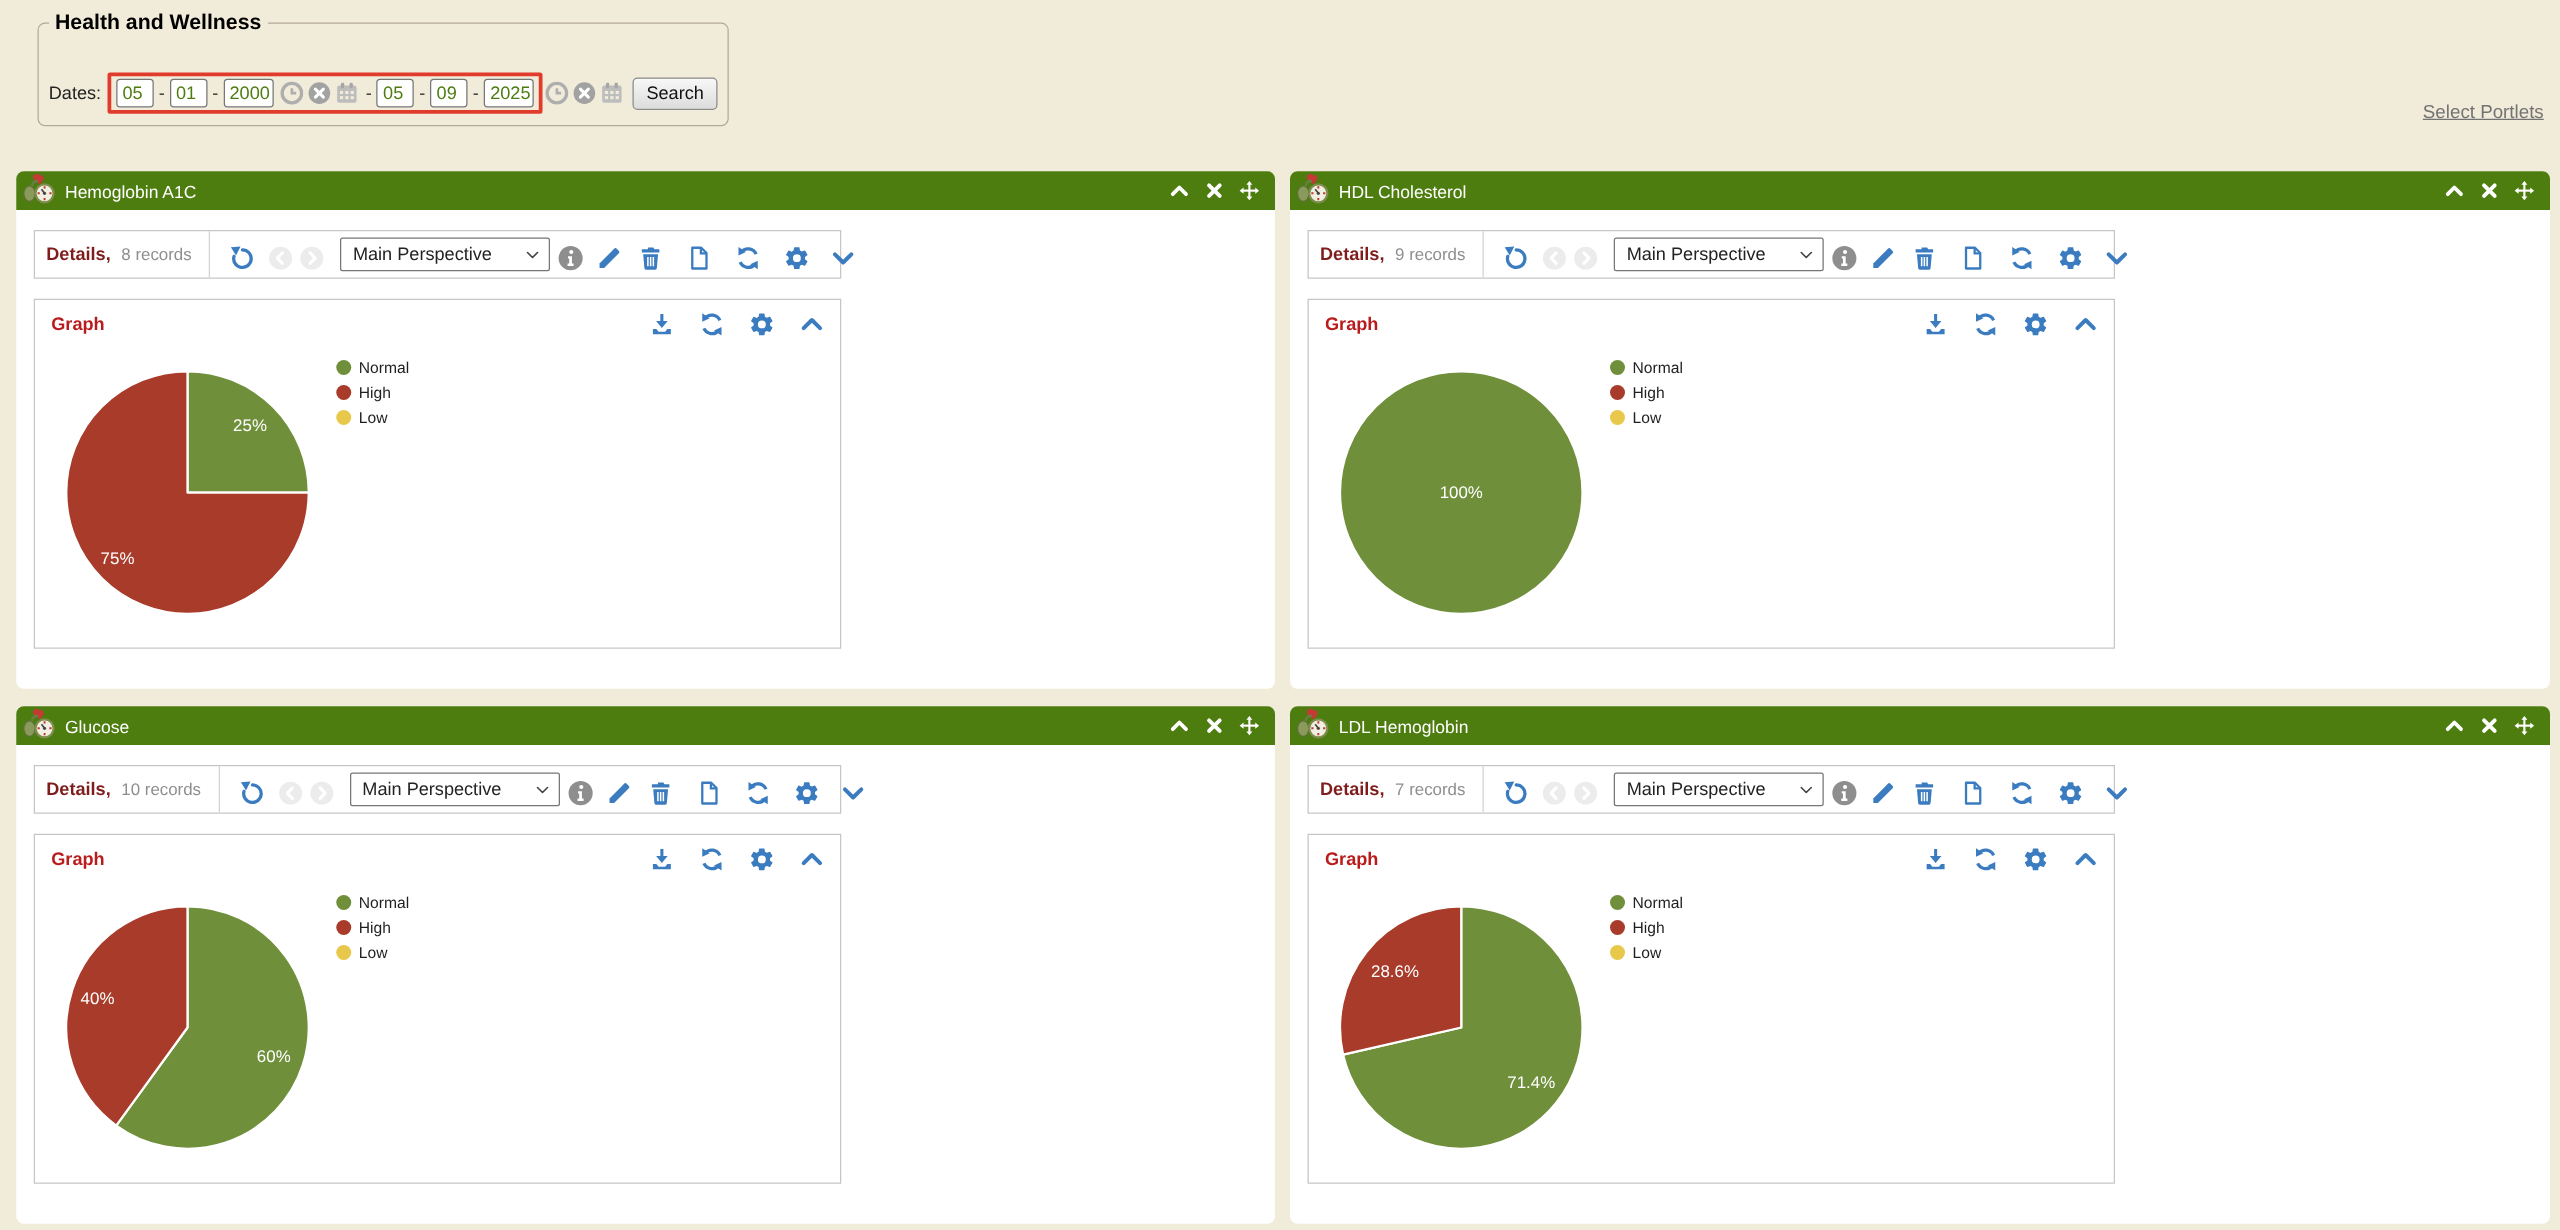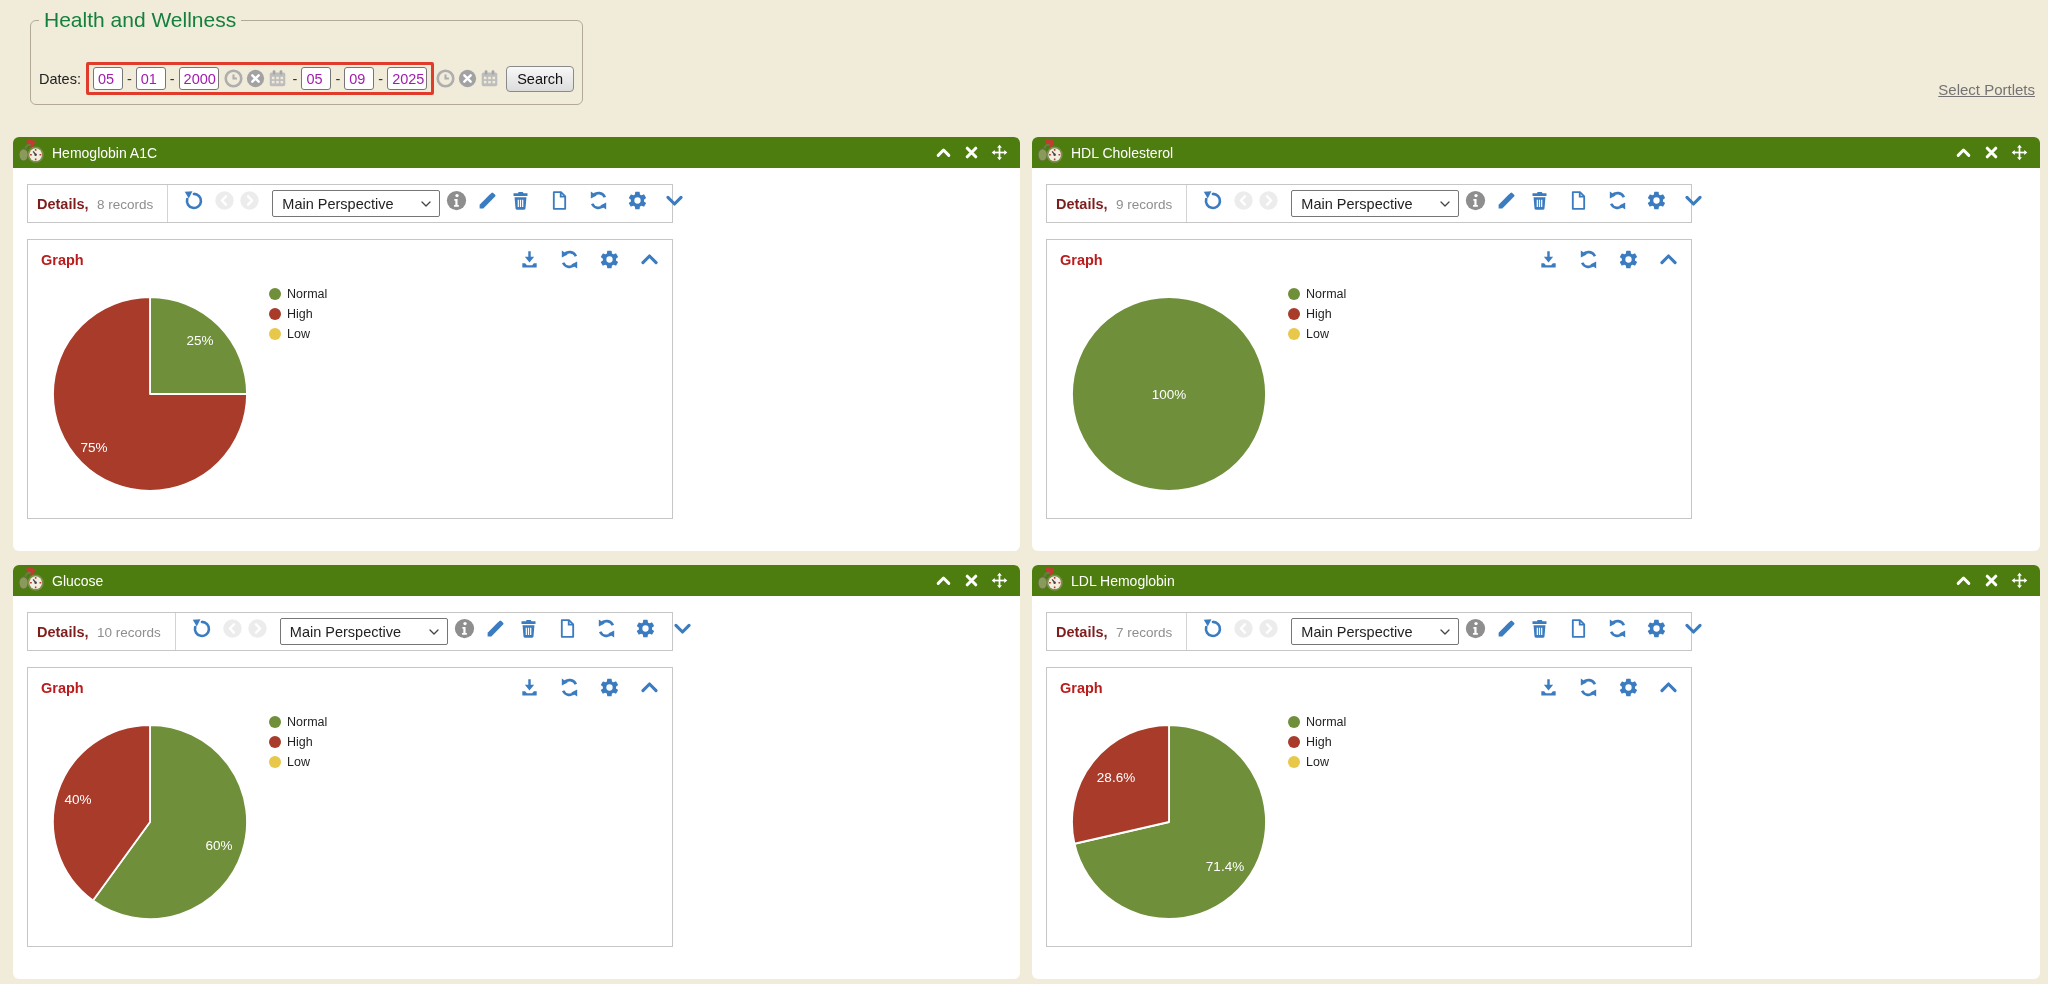--- a/index.html
+++ b/index.html
@@ -9,31 +9,31 @@
     font-family:"Liberation Sans", sans-serif;
     -webkit-font-smoothing:antialiased;
   }
   
   .filter-fieldset{
     position:absolute;left:30px;top:8px;width:534px;box-sizing:border-box;
     border:1px solid #b2aa97;border-radius:6px;
     margin:0;padding:2px 8px 9px 8px;background:transparent;
   }
   .filter-fieldset legend{
-    font-size:21px;font-weight:normal;color:#15803d;padding:0 5px;margin-left:0;
+    font-size:17px;font-weight:bold;color:#000000;padding:0 5px;margin-left:0;
   }
   .dates-row{display:flex;align-items:center;font-size:14.5px;color:#222;margin-top:28px;}
   .dates-label{margin-right:2px;}
   .redbox{
     display:inline-flex;align-items:center;gap:3px;
     border:3px solid #e13b2c;border-radius:2px;padding:2px 4px;margin-left:3px;
   }
   .din{
     height:23px;border:1px solid #777;border-radius:3px;background:#fff;
-    font-family:"Liberation Sans",sans-serif;font-size:14.5px;color:#a21caf;
+    font-family:"Liberation Sans",sans-serif;font-size:14.5px;color:#4d7c0f;
     padding:0 0 0 4px;box-sizing:border-box;
   }
   .din.dm{width:30px;} .din.dy{width:40px;}
   .dash{color:#333;margin:0 1px;}
   .dp-icons{display:flex;align-items:center;gap:3px;margin:0 2px;}
   .dpic{width:19px;height:19px;display:block;}
   .search-btn{
     margin-left:5px;height:26px;padding:0 10px;
     font-family:"Liberation Sans",sans-serif;font-size:14.5px;color:#111;
     border:1px solid #8a8a8a;border-radius:4px;
@@ -62,21 +62,21 @@
   .p-body{padding:16px 0 0 14px;}
   
   .toolbar{
     width:646px;height:39px;border:1px solid #c6c6c6;background:#fff;
     display:flex;align-items:center;box-sizing:border-box;
   }
   .tb-left{padding:0 14px 0 9px;white-space:nowrap;}
   .tb-details{font-weight:bold;color:#7f1d1d;font-size:14.5px;}
   .tb-records{color:#8e8e8e;font-size:13.5px;margin-left:4px;}
   .tb-sep{align-self:stretch;border-left:1px solid #d4d4d4;}
-  .tb-icons{display:flex;align-items:flex-start;margin-left:15px;}
+  .tb-icons{display:flex;align-items:flex-end;margin-left:15px;}
   .icbtn{display:block;cursor:pointer;}
   .icbtn svg{width:21px;height:21px;display:block;}
   .blue{color:#3b7cc0;}
   .mr4{margin-right:4px;}.mr10{margin-right:10px;}
   .mr12{margin-right:12px;}.mr16{margin-right:16px;}.mr18{margin-right:18px;}
   .sel{
     height:27px;width:168px;box-sizing:border-box;background:#fff;
     border:1px solid #767676;border-radius:2px;cursor:pointer;
     display:flex;align-items:center;justify-content:space-between;
     padding:0 7px 0 9px;font-size:14.5px;color:#222;margin-right:6px;

